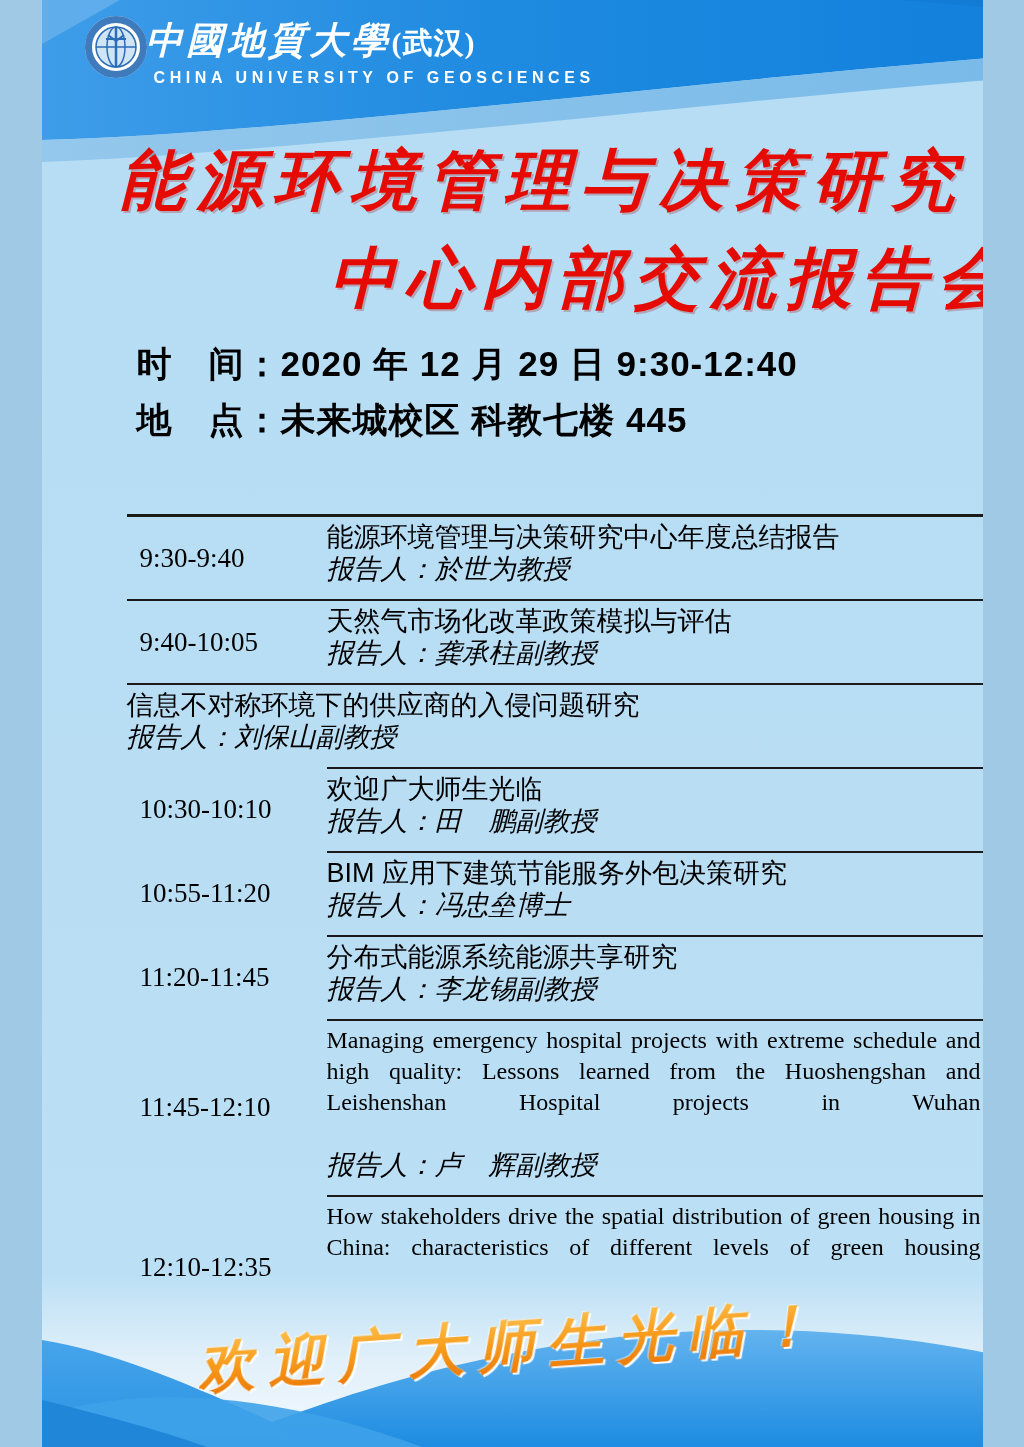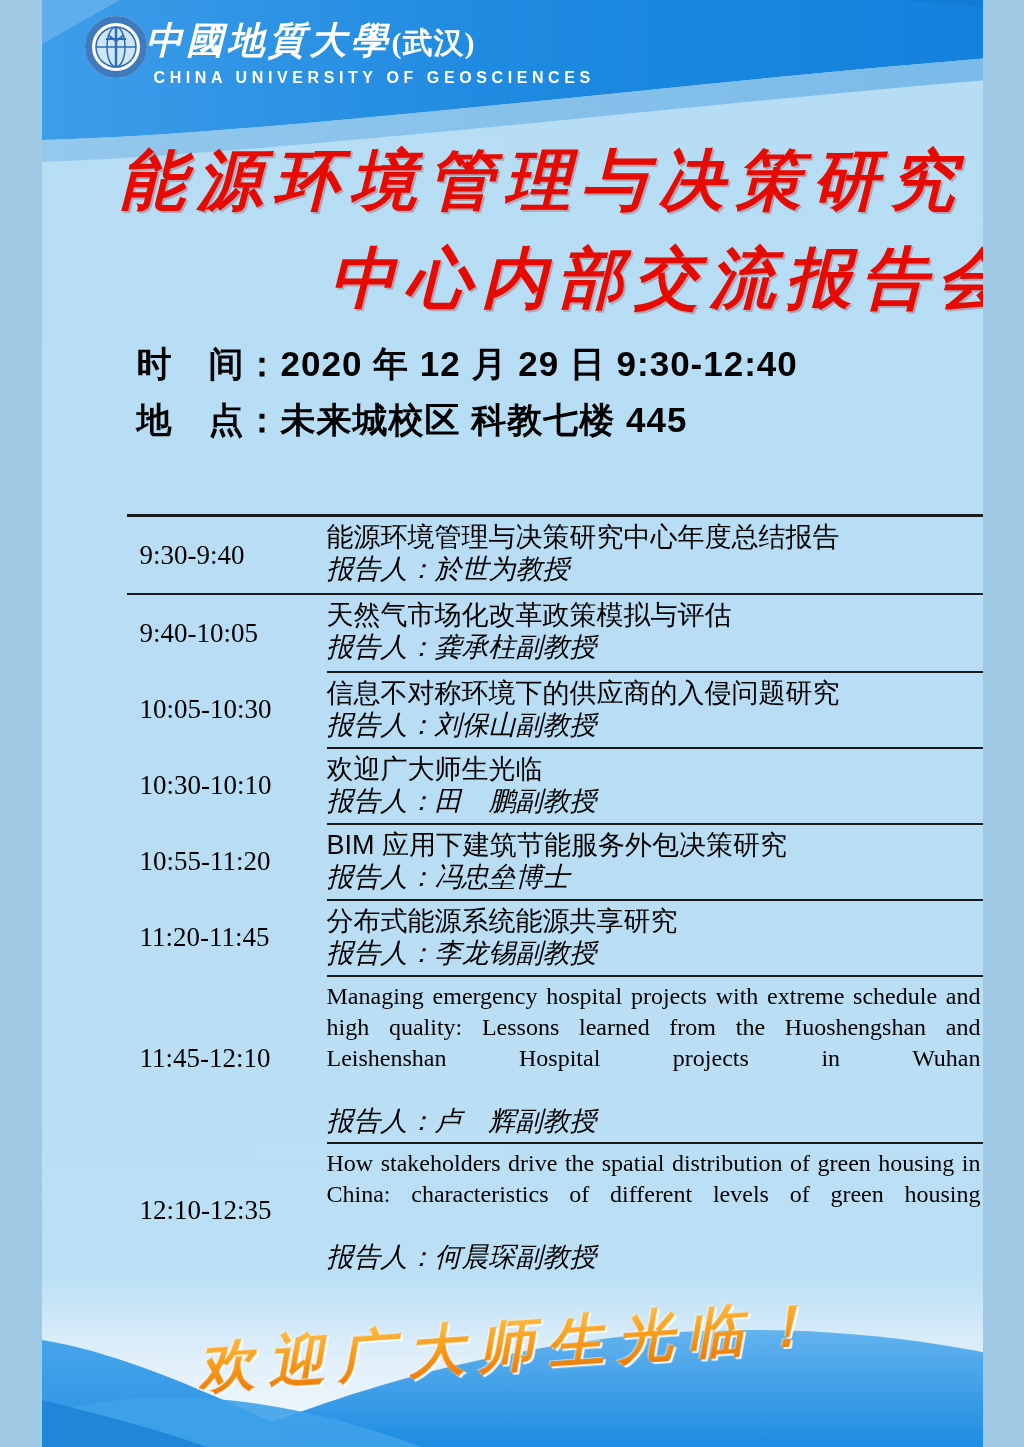--- a/index.html
+++ b/index.html
@@ -33,21 +33,21 @@
 
   
   .table{position:absolute;top:514px;left:85px;width:856px;
          border-top:3px solid #1a1a1a;border-bottom:3px solid #1a1a1a;color:#000;}
   .srow{display:flex;align-items:stretch;min-height:76px;}
   .srow.rule-full{border-top:2.5px solid #1a1a1a;}
   .srow.rule-partial .cell-content{border-top:2px solid #1a1a1a;}
   .srow.compact{min-height:37px;}
   .cell-time{flex:0 0 200px;display:flex;align-items:center;padding-left:13px;
              font-family:"Liberation Serif",serif;font-size:27px;box-sizing:border-box;}
-  .cell-content{flex:1;padding:4px 0 5px 0;box-sizing:border-box;}
+  .cell-content{flex:1;padding:4px 0 14px 0;box-sizing:border-box;}
   .topic{font-size:27px;line-height:32px;}
   .topic.en{font-family:"Liberation Serif",serif;font-size:24px;line-height:31px;
             text-align:justify;padding-right:2px;}
   .topic.en::after{content:"";display:inline-block;width:100%;}
   .speaker{font-size:27px;line-height:32px;font-style:italic;}
   .srow.compact .cell-content{display:flex;align-items:center;}
 
   
   .welcome-wrap{position:absolute;top:1308px;left:0;width:100%;text-align:center;}
   .welcome{display:inline-block;transform:rotate(-4deg);
@@ -110,21 +110,20 @@
         </div>
       </div>
       <div class="srow rule-full">
         <div class="cell-time">9:40-10:05</div>
         <div class="cell-content">
           <div class="topic">天然气市场化改革政策模拟与评估</div>
           <div class="speaker">报告人：龚承柱副教授</div>
         </div>
       </div>
       <div class="srow rule-partial">
-        <div class="cell-time">10:05-10:30</div>
         <div class="cell-content">
           <div class="topic">信息不对称环境下的供应商的入侵问题研究</div>
           <div class="speaker">报告人：刘保山副教授</div>
         </div>
       </div>
       <div class="srow rule-partial">
         <div class="cell-time">10:30-10:10</div>
         <div class="cell-content">
           <div class="topic">欢迎广大师生光临</div>
           <div class="speaker">报告人：田　鹏副教授</div>

